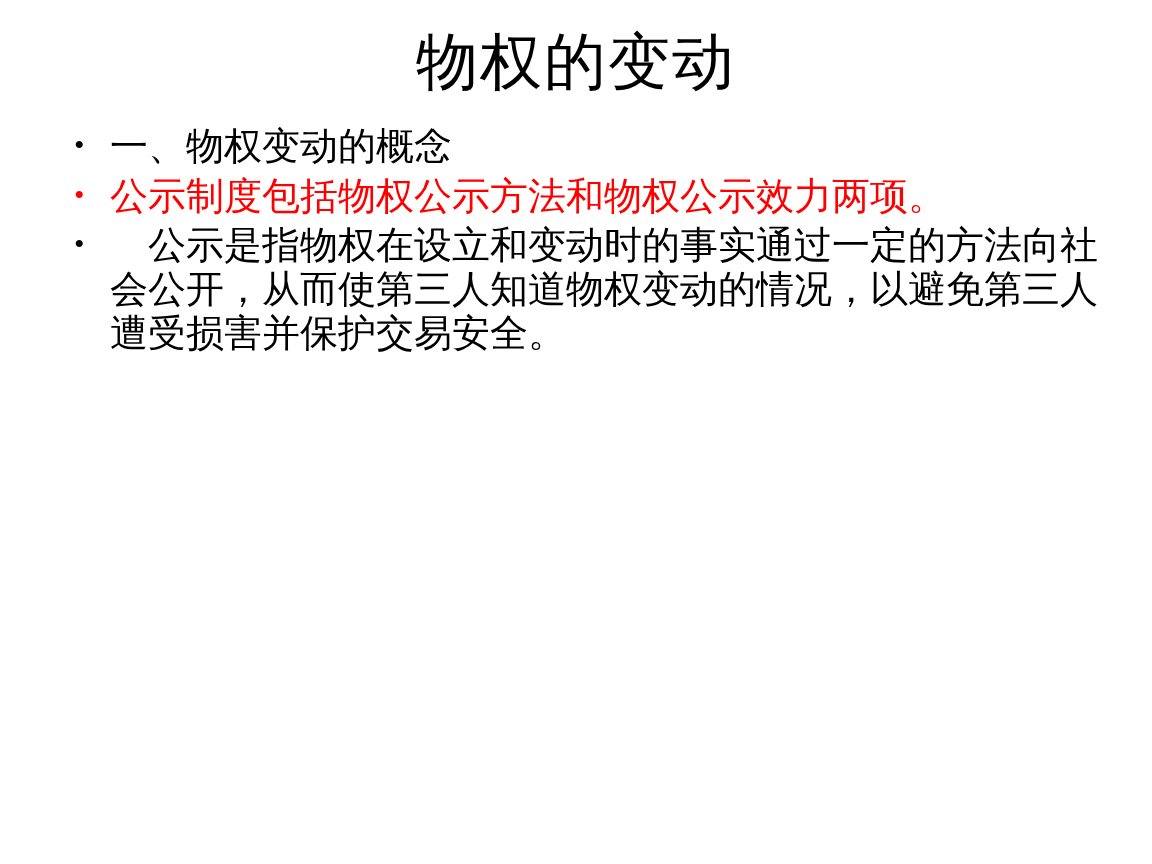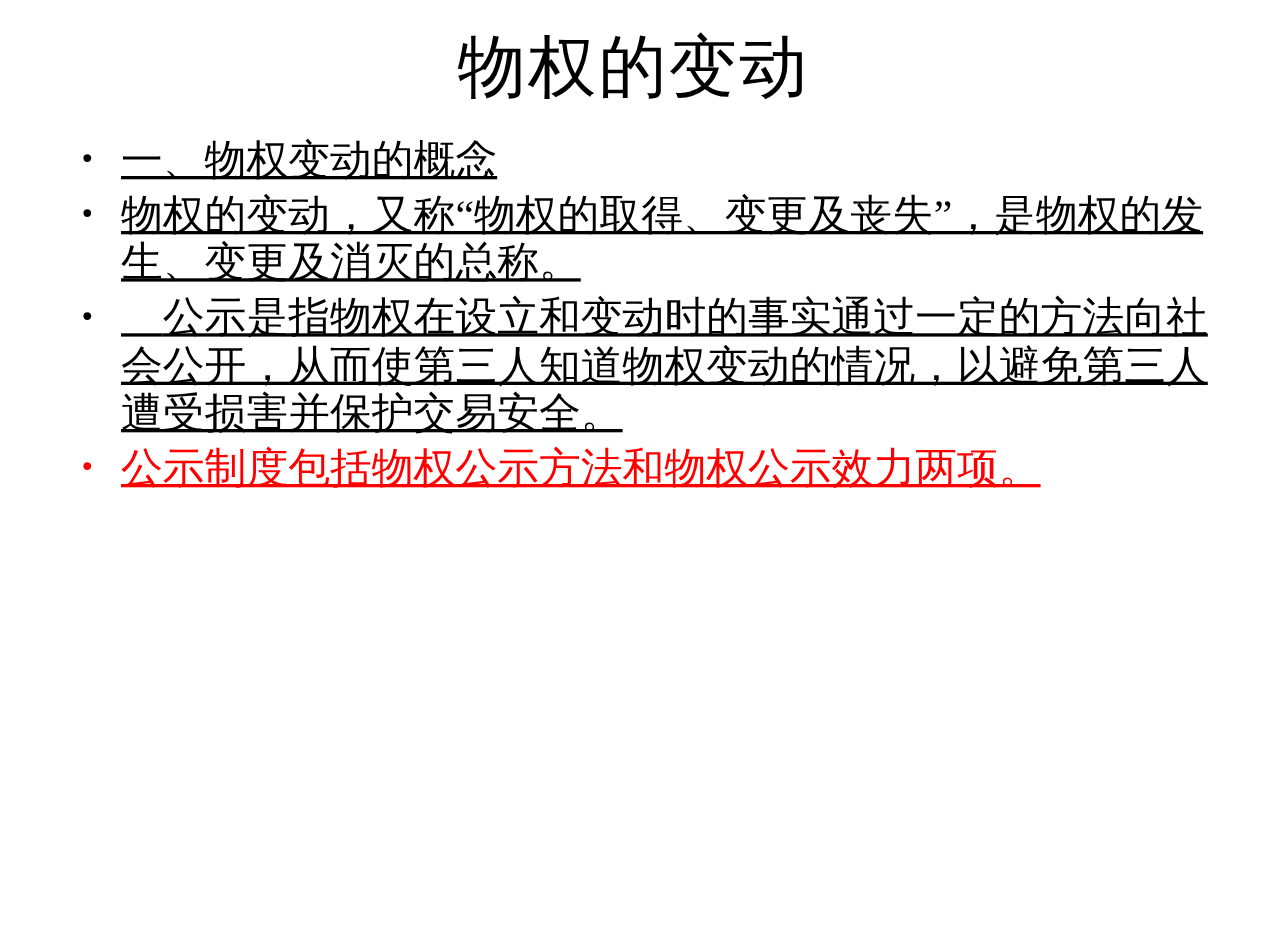--- a/index.html
+++ b/index.html
@@ -61,36 +61,32 @@
   }
   .bullet-item.red {
     color: #ff0000;
   }
   .bullet-item.red::before {
     color: #ff0000;
   }
   .bullet-item .txt {
     display: block;
     white-space: pre-wrap;
-    text-decoration: underline;
   }
 </style>
 </head>
 <body>
 
 <div class="slide">
   <div class="slide-title">物权的变动</div>
 
   <ul class="body-list">
     <li class="bullet-item">
       <span class="txt">一、物权变动的概念</span>
     </li>
-    <li class="bullet-item">
-      <span class="txt">物权的变动，又称“物权的取得、变更及丧失”，是物权的发生、变更及消灭的总称。</span>
+    <li class="bullet-item red">
+      <span class="txt">公示制度包括物权公示方法和物权公示效力两项。</span>
     </li>
     <li class="bullet-item">
       <span class="txt">    公示是指物权在设立和变动时的事实通过一定的方法向社会公开，从而使第三人知道物权变动的情况，以避免第三人遭受损害并保护交易安全。</span>
-    </li>
-    <li class="bullet-item red">
-      <span class="txt">公示制度包括物权公示方法和物权公示效力两项。</span>
     </li>
   </ul>
 </div>
 
 </body></html>

